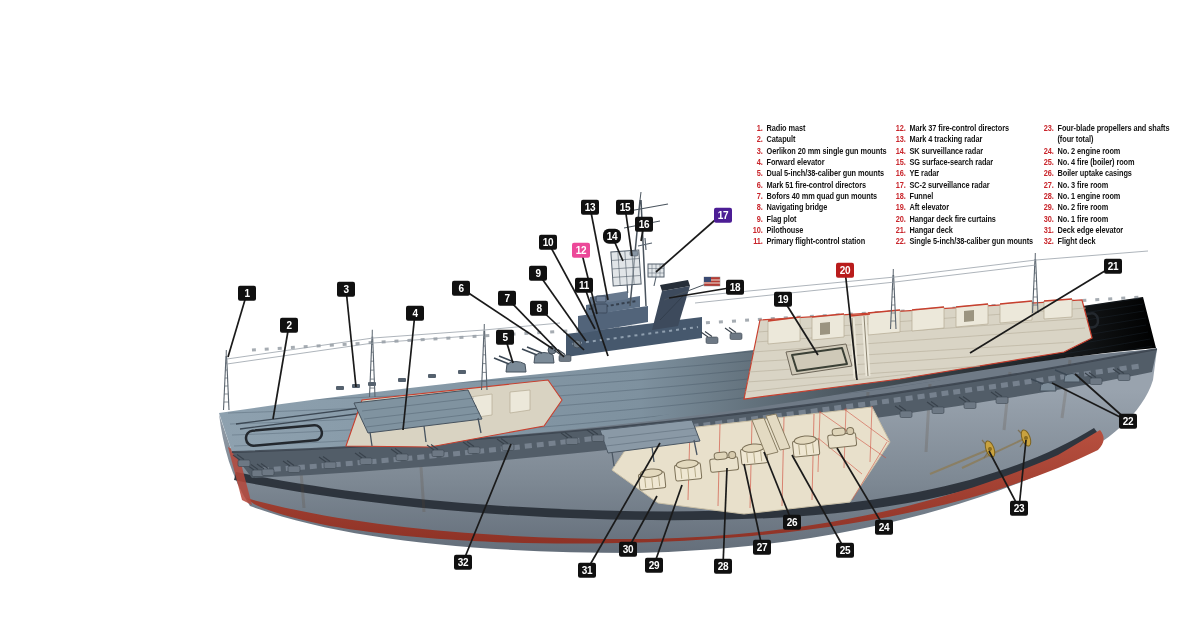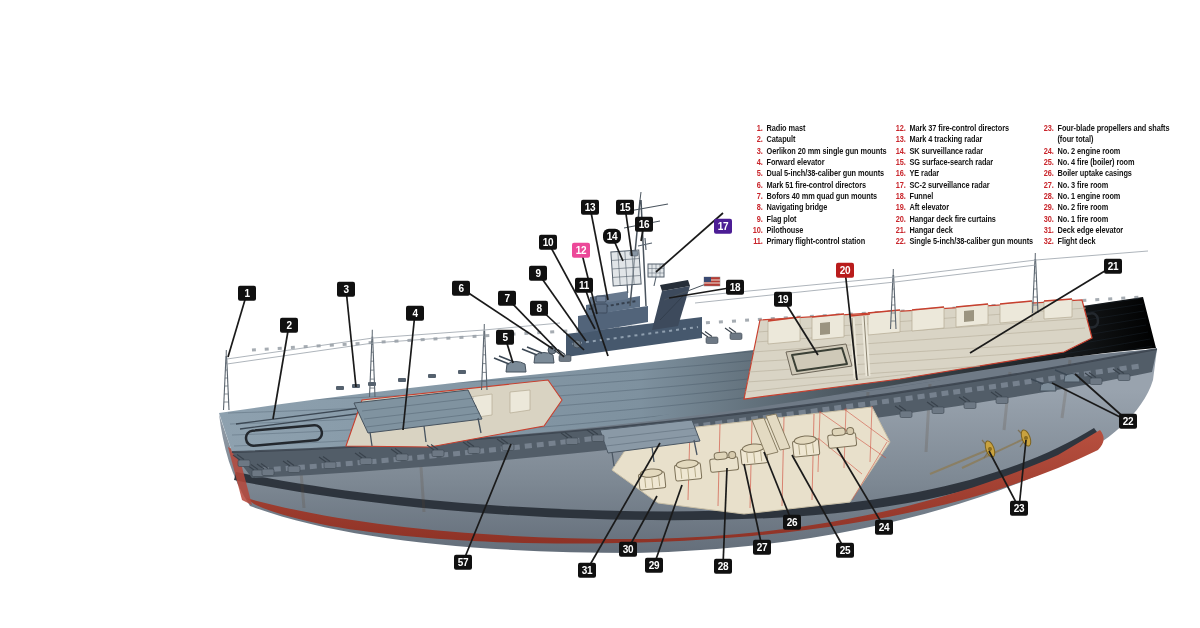--- a/index.html
+++ b/index.html
@@ -495,30 +495,30 @@
       <div class="callout" style="left: 507px; top: 298px; background: rgb(16, 16, 16); color: rgb(255, 255, 255);">7</div>
       <div class="callout" style="left: 539px; top: 308px; background: rgb(16, 16, 16); color: rgb(255, 255, 255);">8</div>
       <div class="callout" style="left: 538px; top: 273px; background: rgb(16, 16, 16); color: rgb(255, 255, 255);">9</div>
       <div class="callout" style="left: 548px; top: 242px; background: rgb(16, 16, 16); color: rgb(255, 255, 255);">10</div>
       <div class="callout" style="left: 584px; top: 285px; background: rgb(16, 16, 16); color: rgb(255, 255, 255);">11</div>
       <div class="callout" style="left: 581px; top: 250px; background: #ec4899; color: rgb(255, 255, 255);">12</div>
       <div class="callout" style="left: 590px; top: 207px; background: rgb(16, 16, 16); color: rgb(255, 255, 255);">13</div>
       <div class="callout" style="left: 612px; top: 236px; background: rgb(16, 16, 16); color: rgb(255, 255, 255); border-radius: 6px;">14</div>
       <div class="callout" style="left: 625px; top: 207px; background: rgb(16, 16, 16); color: rgb(255, 255, 255);">15</div>
       <div class="callout" style="left: 644px; top: 224px; background: rgb(16, 16, 16); color: rgb(255, 255, 255);">16</div>
-      <div class="callout" style="left: 723px; top: 226px; background: #4c1d95; color: rgb(255, 255, 255);">17</div>
+      <div class="callout" style="left: 723px; top: 215px; background: #4c1d95; color: rgb(255, 255, 255);">17</div>
       <div class="callout" style="left: 735px; top: 287px; background: rgb(16, 16, 16); color: rgb(255, 255, 255);">18</div>
       <div class="callout" style="left: 783px; top: 299px; background: rgb(16, 16, 16); color: rgb(255, 255, 255);">19</div>
       <div class="callout" style="left: 845px; top: 270px; background: #b91c1c; color: rgb(255, 255, 255);">20</div>
       <div class="callout" style="left: 1113px; top: 266px; background: rgb(16, 16, 16); color: rgb(255, 255, 255);">21</div>
       <div class="callout" style="left: 1128px; top: 421px; background: rgb(16, 16, 16); color: rgb(255, 255, 255);">22</div>
       <div class="callout" style="left: 1019px; top: 508px; background: rgb(16, 16, 16); color: rgb(255, 255, 255);">23</div>
       <div class="callout" style="left: 884px; top: 527px; background: rgb(16, 16, 16); color: rgb(255, 255, 255);">24</div>
       <div class="callout" style="left: 845px; top: 550px; background: rgb(16, 16, 16); color: rgb(255, 255, 255);">25</div>
       <div class="callout" style="left: 792px; top: 522px; background: rgb(16, 16, 16); color: rgb(255, 255, 255); text-align: center;">26</div>
       <div class="callout" style="left: 762px; top: 547px; background: rgb(16, 16, 16); color: rgb(255, 255, 255);">27</div>
       <div class="callout" style="left: 723px; top: 566px; background: rgb(16, 16, 16); color: rgb(255, 255, 255);">28</div>
       <div class="callout" style="left: 654px; top: 565px; background: rgb(16, 16, 16); color: rgb(255, 255, 255);">29</div>
       <div class="callout" style="left: 628px; top: 549px; background: rgb(16, 16, 16); color: rgb(255, 255, 255);">30</div>
       <div class="callout" style="left: 587px; top: 570px; background: rgb(16, 16, 16); color: rgb(255, 255, 255);">31</div>
-      <div class="callout" style="left: 463px; top: 562px; background: rgb(16, 16, 16); color: rgb(255, 255, 255);">57</div>
+      <div class="callout" style="left: 463px; top: 562px; background: rgb(16, 16, 16); color: rgb(255, 255, 255);">32</div>
     </div>
 </div>
 
 </body></html>

